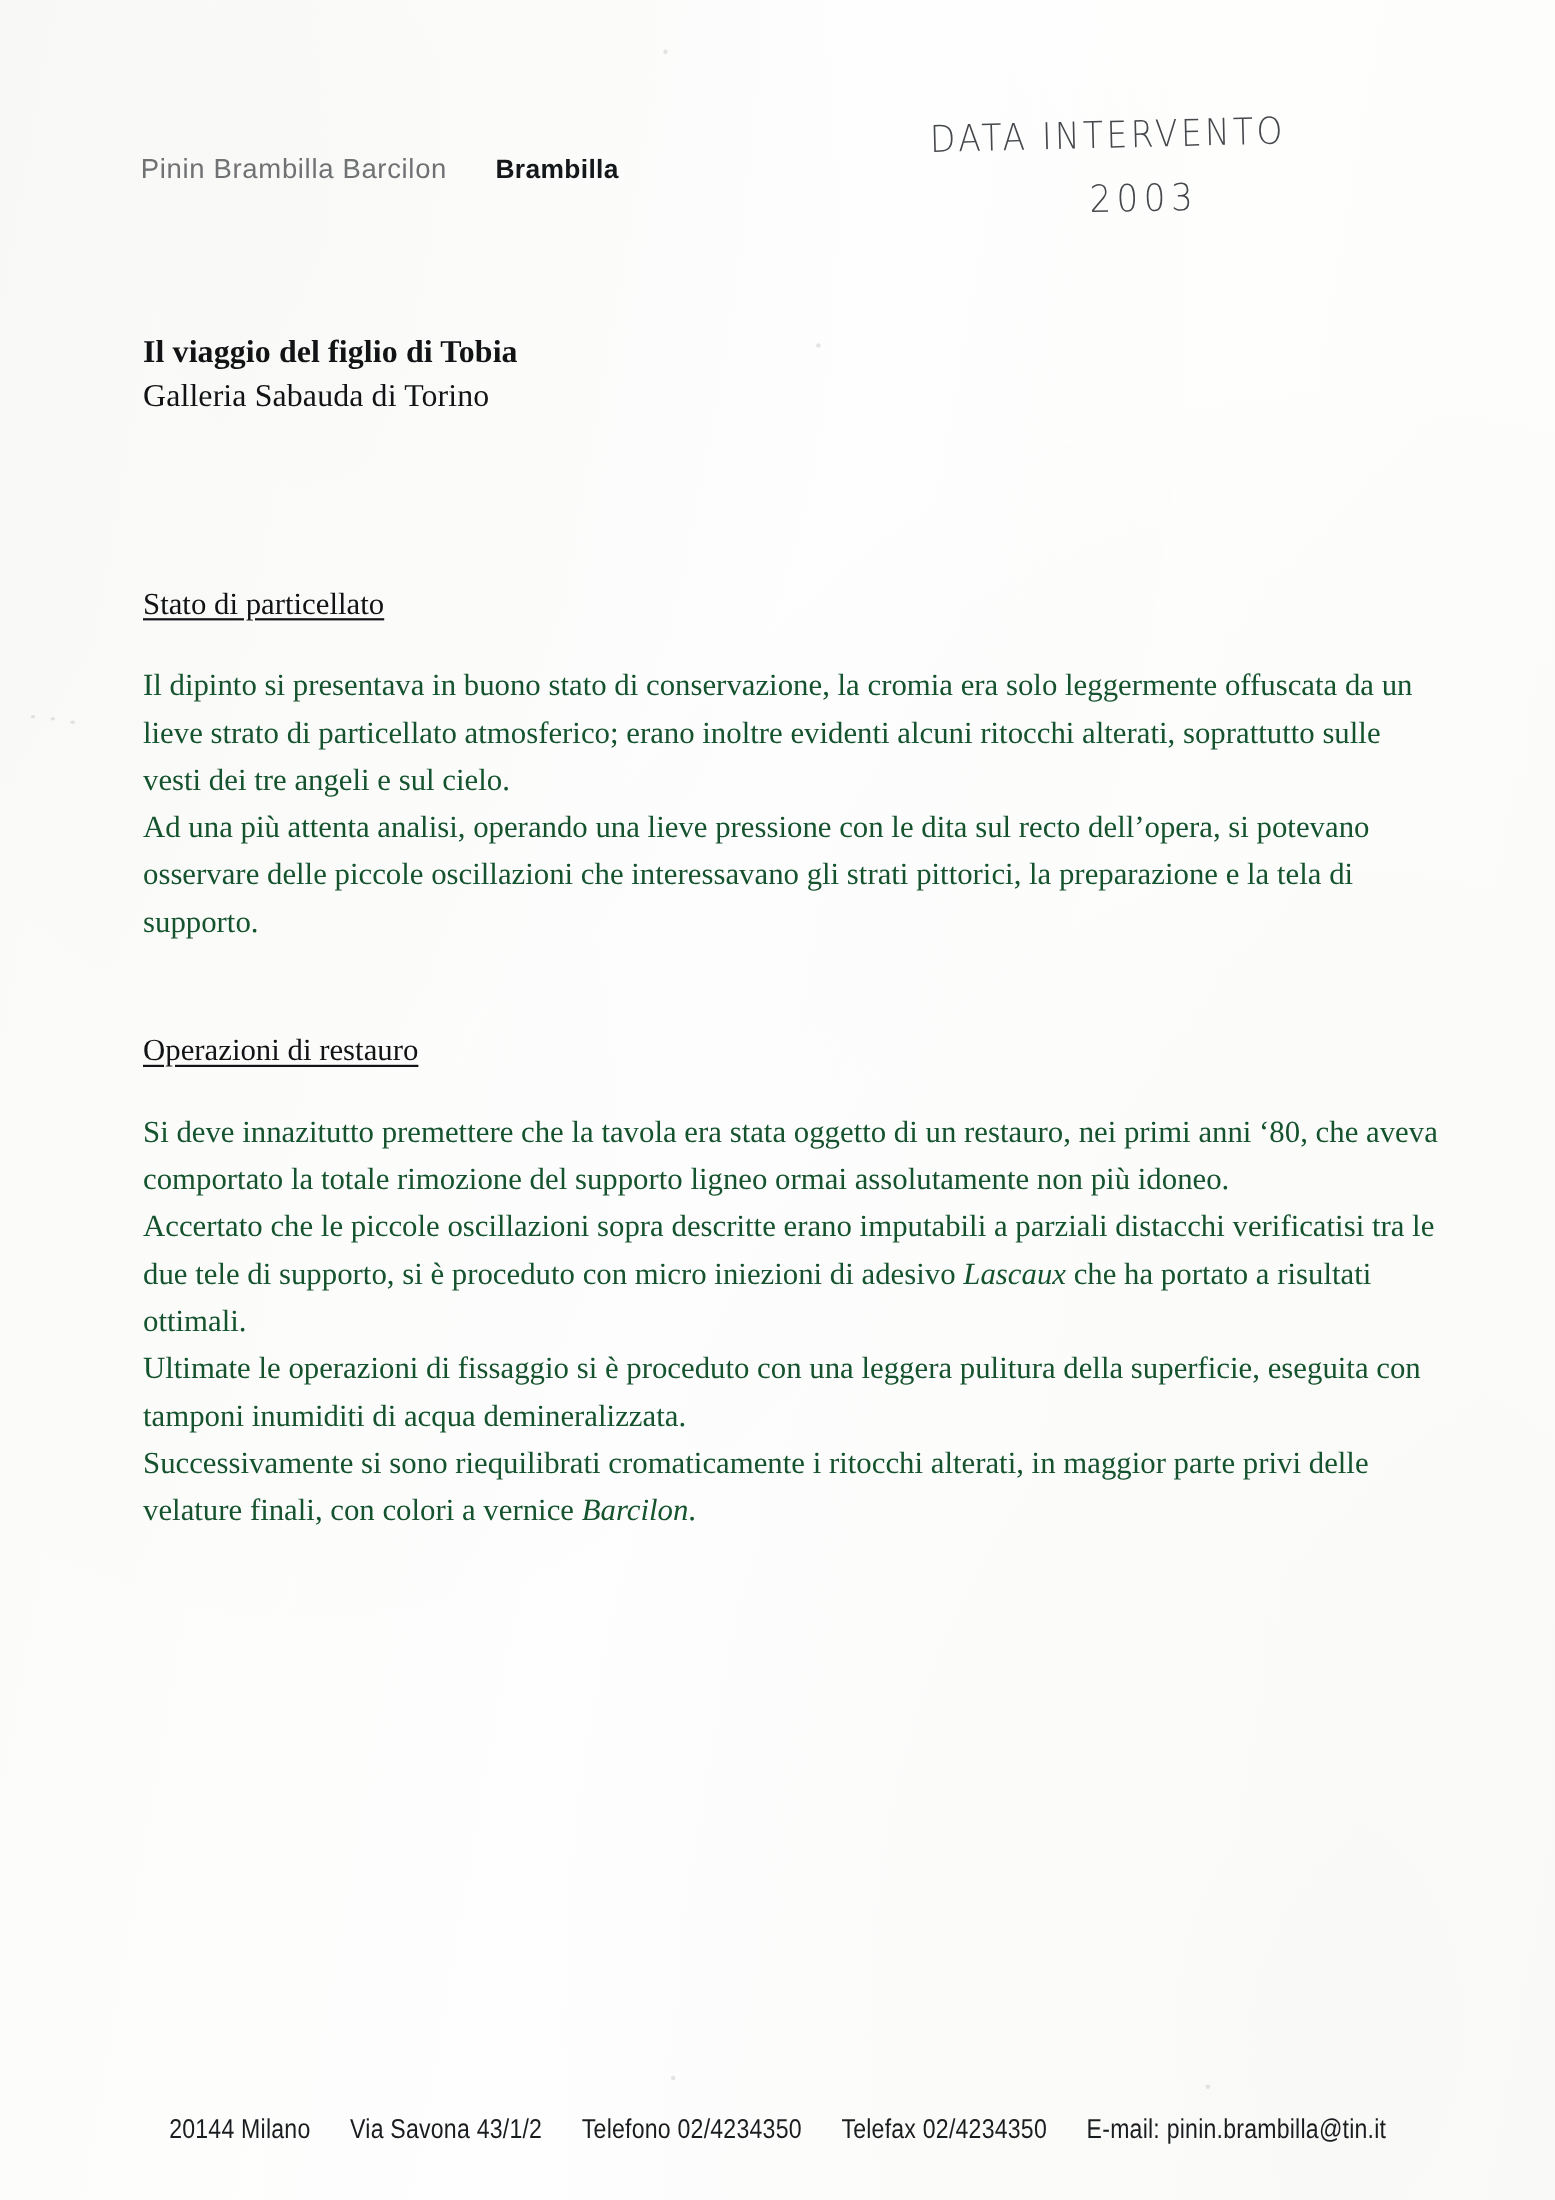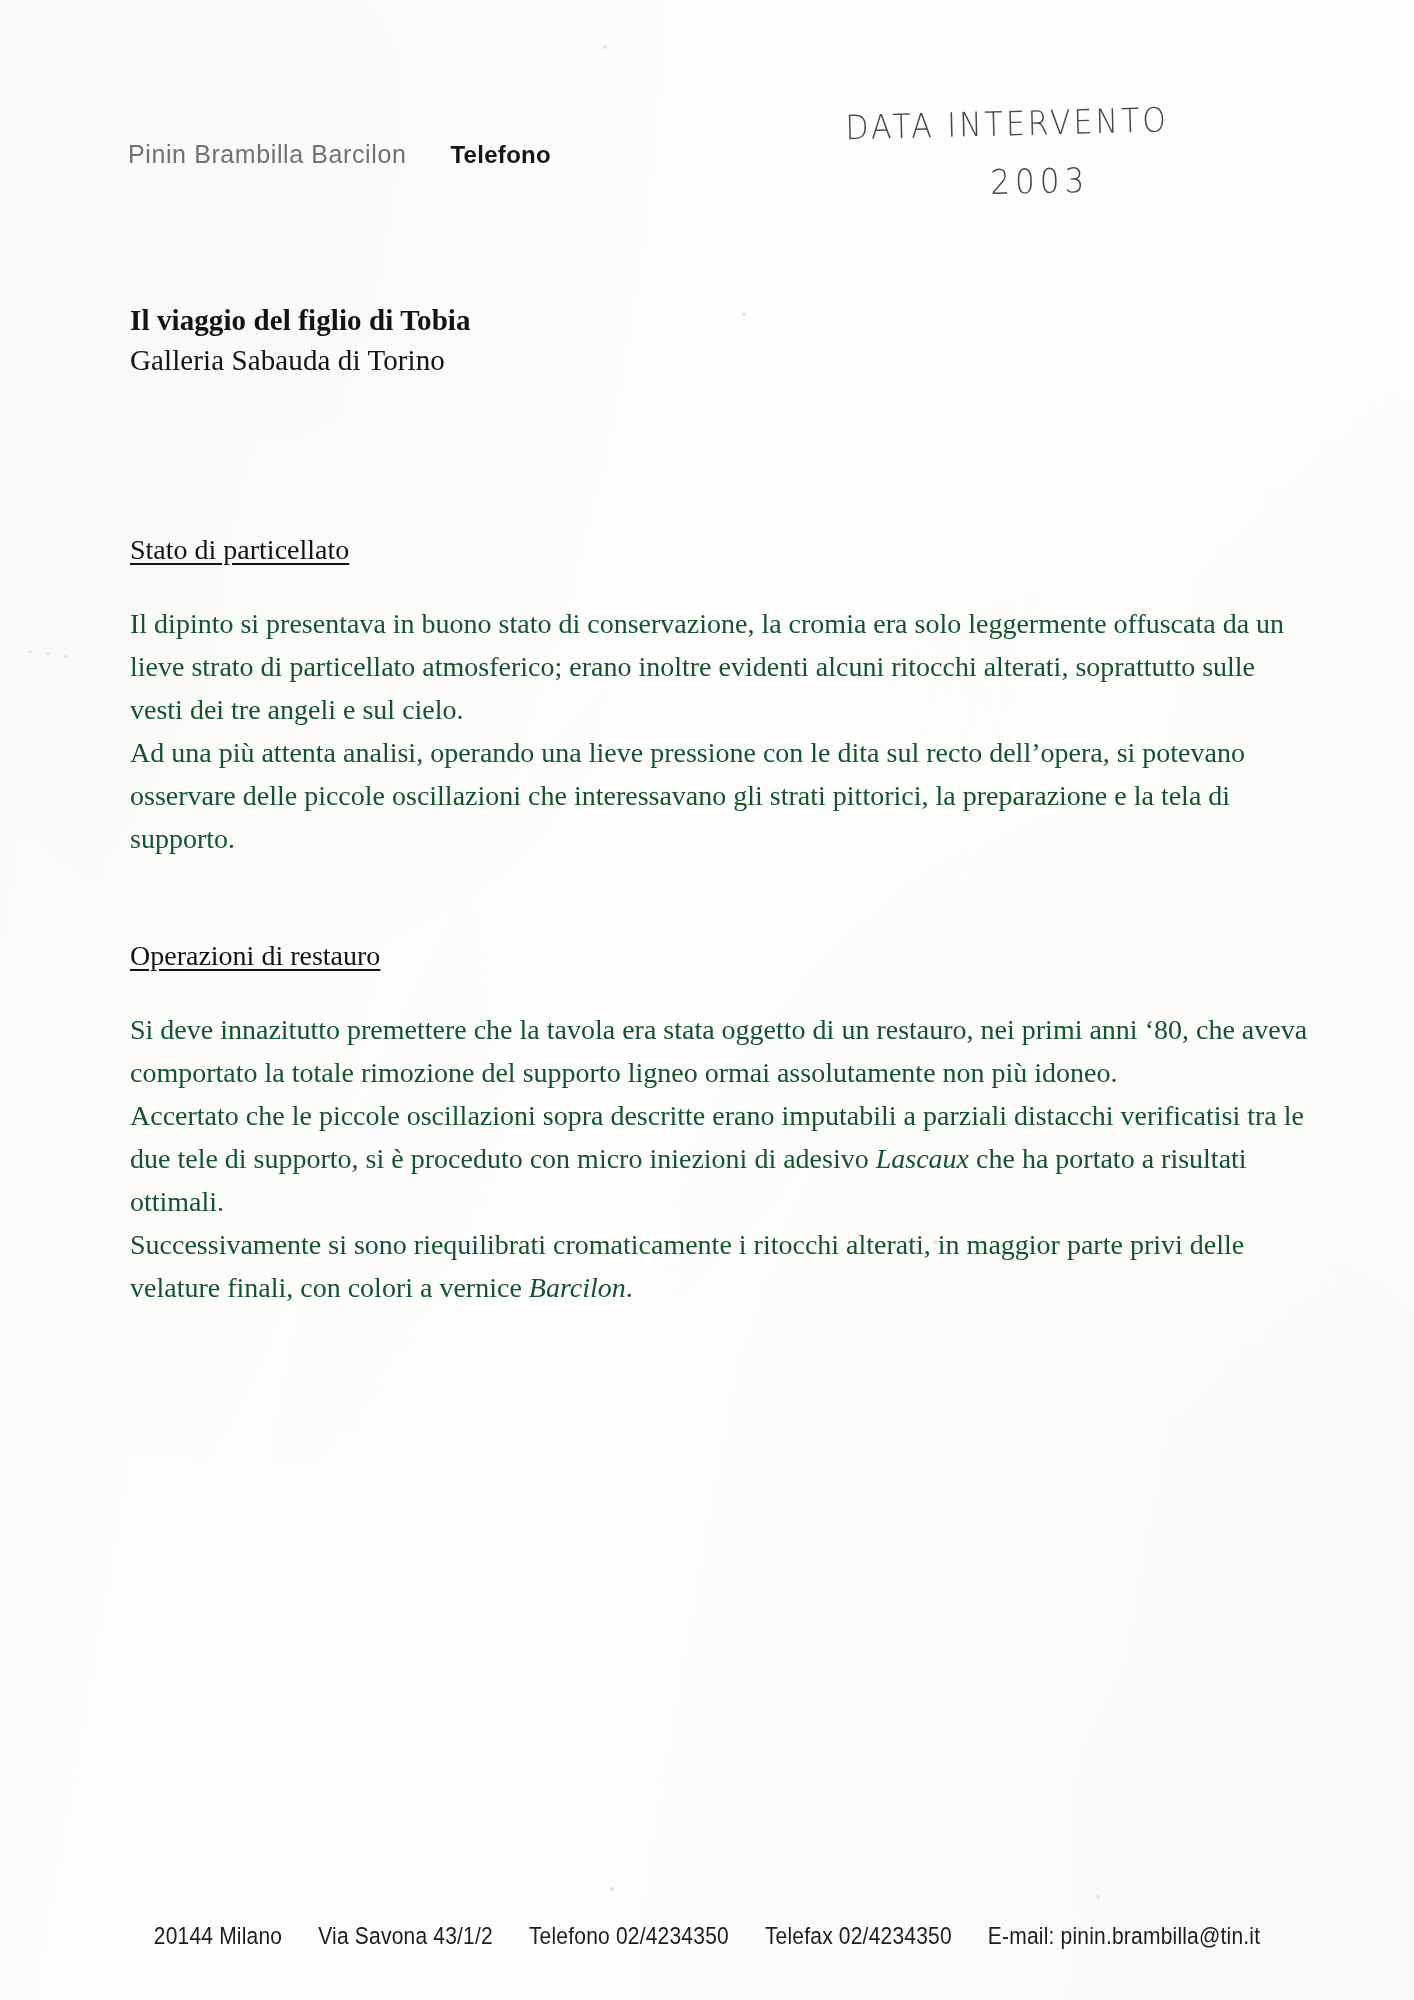--- a/index.html
+++ b/index.html
@@ -166,41 +166,42 @@
   <div class="speck" style="left:742px; top:312px; width:4px; height:4px;"></div>
   <div class="speck" style="left:28px; top:650px; width:4px; height:3px;"></div>
   <div class="speck" style="left:46px; top:652px; width:4px; height:3px;"></div>
   <div class="speck" style="left:64px; top:655px; width:4px; height:3px;"></div>
   <div class="speck" style="left:933px; top:1240px; width:4px; height:4px;"></div>
   <div class="speck" style="left:610px; top:1887px; width:4px; height:4px;"></div>
   <div class="speck" style="left:1096px; top:1895px; width:4px; height:4px;"></div>
 
   <div class="letterhead">
     <span class="lh-name">Pinin Brambilla Barcilon</span>
-    <span class="lh-dept">Telefono</span>
+    <span class="lh-dept">Brambilla</span>
   </div>
 
   <div class="handwriting hw-label">DATA INTERVENTO</div>
   <div class="handwriting hw-year">2003</div>
 
   <div class="title-block">
     <div class="title-line bold">Il viaggio del figlio di Tobia</div>
     <div class="title-line">Galleria Sabauda di Torino</div>
   </div>
 
   <div class="section" id="section-conservazione">
     <div class="section-heading">Stato di particellato</div>
     <p class="para">Il dipinto si presentava in buono stato di conservazione, la cromia era solo leggermente offuscata da un lieve strato di particellato atmosferico; erano inoltre evidenti alcuni ritocchi alterati, soprattutto sulle vesti dei tre angeli e sul cielo.</p>
     <p class="para">Ad una più attenta analisi, operando una lieve pressione con le dita sul recto dell’opera, si potevano osservare delle piccole oscillazioni che interessavano gli strati pittorici, la preparazione e la tela di supporto.</p>
   </div>
 
   <div class="section" id="section-restauro">
     <div class="section-heading">Operazioni di restauro</div>
     <p class="para">Si deve innazitutto premettere che la tavola era stata oggetto di un restauro, nei primi anni ‘80, che aveva comportato la totale rimozione del supporto ligneo ormai assolutamente non più idoneo.</p>
     <p class="para">Accertato che le piccole oscillazioni sopra descritte erano imputabili a parziali distacchi verificatisi tra le due tele di supporto, si è proceduto con micro iniezioni di adesivo <em>Lascaux</em> che ha portato a risultati ottimali.</p>
+    <p class="para">Ultimate le operazioni di fissaggio si è proceduto con una leggera pulitura della superficie, eseguita con tamponi inumiditi di acqua demineralizzata.</p>
     <p class="para">Successivamente si sono riequilibrati cromaticamente i ritocchi alterati, in maggior parte privi delle velature finali, con colori a vernice <em>Barcilon</em>.</p>
   </div>
 
   <div class="footer">
     <span>20144 Milano</span>
     <span>Via Savona 43/1/2</span>
     <span>Telefono 02/4234350</span>
     <span>Telefax 02/4234350</span>
     <span>E-mail: pinin.brambilla@tin.it</span>
   </div>

